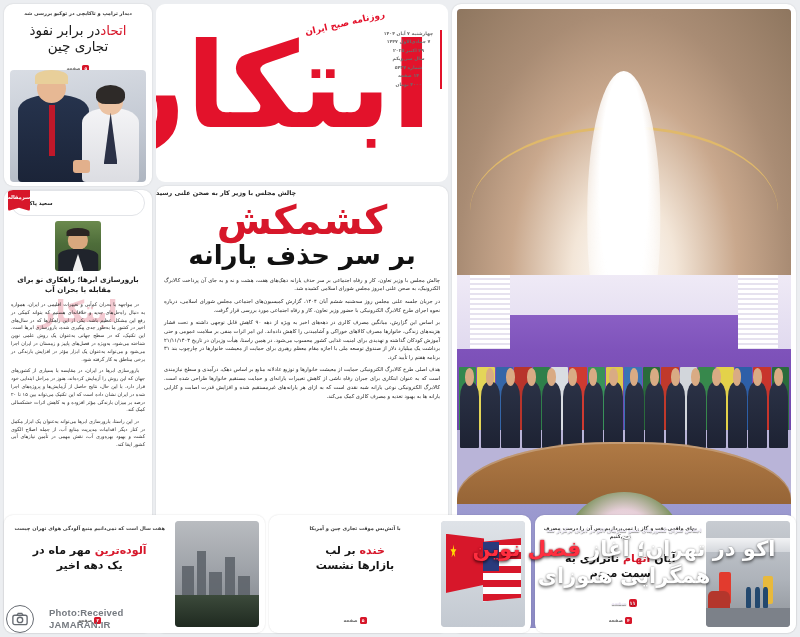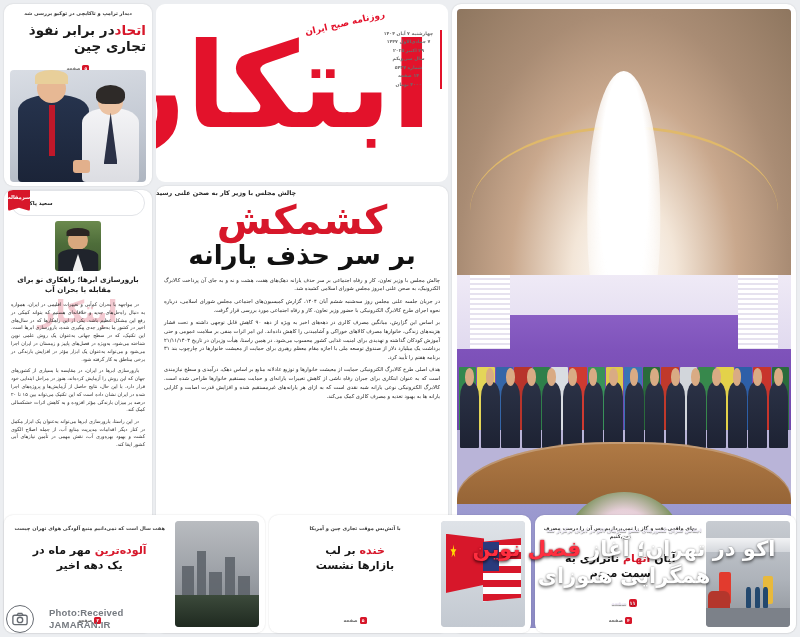--- a/index.html
+++ b/index.html
@@ -44,21 +44,22 @@
   .kicker {
     font-size: 5.1px;
     line-height: 1.5;
     text-align: center;
     color: #3a3a3a;
     font-weight: 600;
     letter-spacing: .1px;
   }
 
   .hl-world {
-    font-weight: 700;
+    text-align: center;
+    font-weight: 400;
     font-size: 13.5px;
     line-height: 1.22;
     margin-top: 4px;
     color: #1a1a1a;
   }
   .hl-world .red { color: #d7172a; }
 
   .pagebadge {
     display: inline-flex;
     align-items: center;

